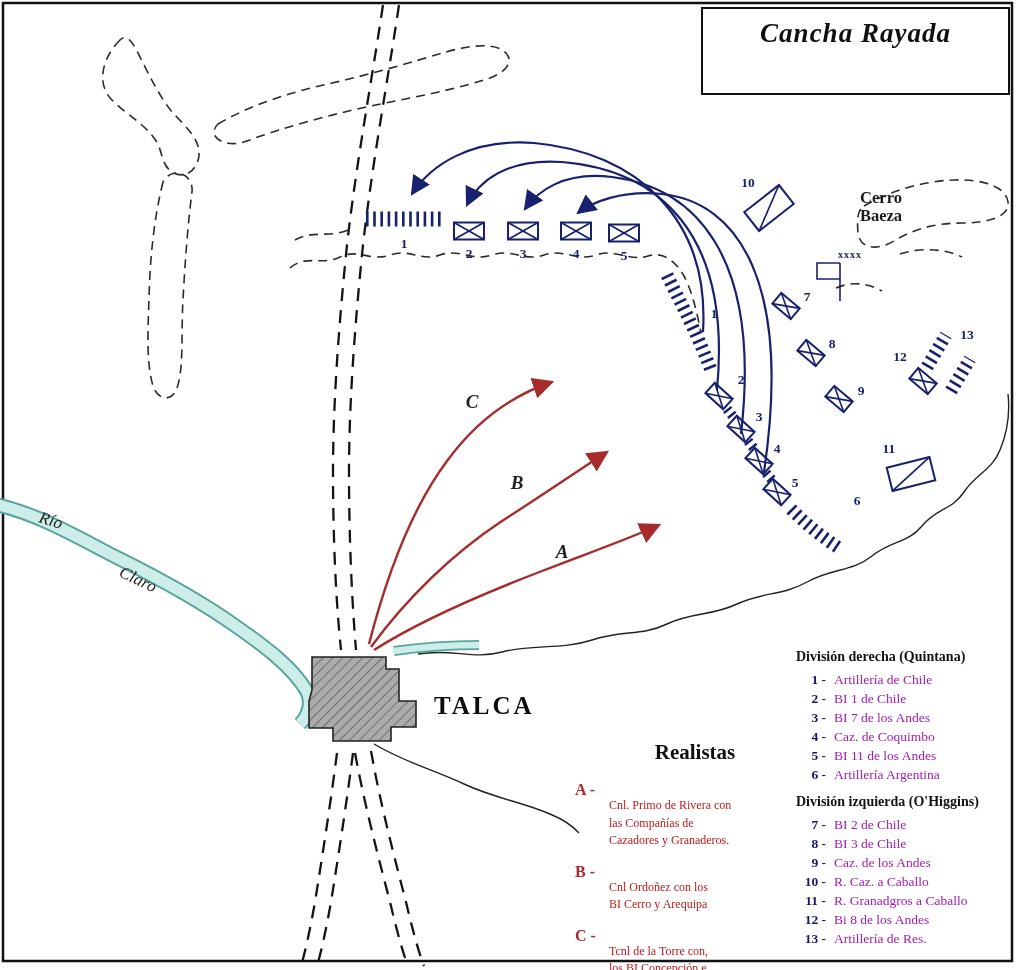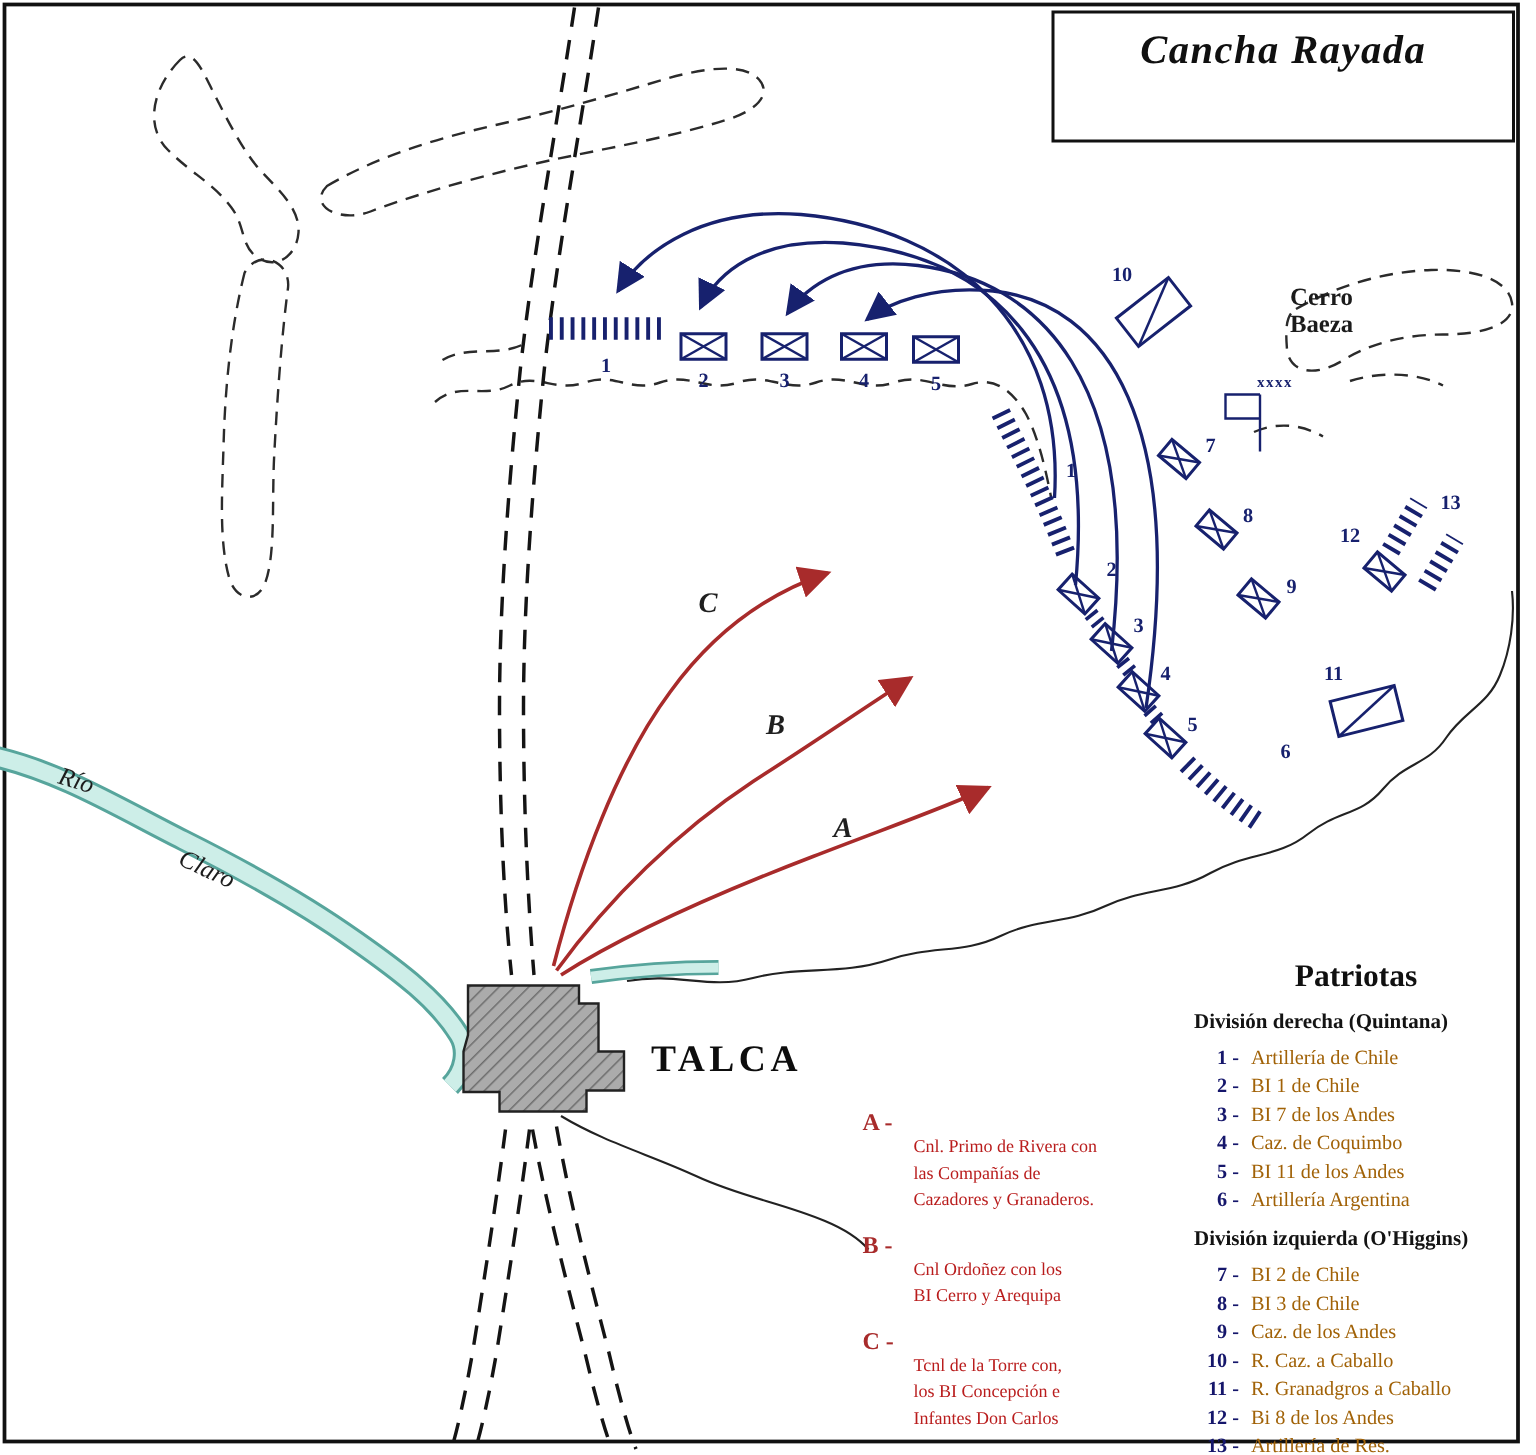--- a/index.html
+++ b/index.html
@@ -20,21 +20,21 @@
   .legend-realistas{position:absolute;left:575px;top:740px;width:240px;z-index:4;}
   .legend-realistas .lr-title{text-align:center;font-size:21px;font-weight:bold;color:#101010;margin-bottom:16px;}
   .lr-item{display:flex;margin-bottom:13px;}
   .lr-key{width:34px;flex:0 0 34px;font-size:16px;font-weight:bold;color:#a82b2b;}
   .lr-lines{font-size:12px;line-height:17.5px;color:#b91c1c;margin-top:16px;}
   .legend-patriotas{position:absolute;left:790px;top:638px;width:228px;z-index:4;}
   .legend-patriotas .lp-title{text-align:center;font-size:21px;font-weight:bold;color:#101010;}
   .lp-sub{font-size:14px;font-weight:bold;color:#131313;margin:11px 0 7px 6px;}
   .lp-row{display:flex;margin-bottom:3px;}
   .lp-num{width:36px;flex:0 0 36px;text-align:right;font-size:13.5px;font-weight:bold;color:#15166b;}
-  .lp-label{margin-left:8px;font-size:13.5px;color:#a16207;}
+  .lp-label{margin-left:8px;font-size:13.5px;color:#a21caf;}
   
   .unit-num{font:bold 13.5px "Liberation Serif", serif;fill:#17216e;text-anchor:middle;}
   .map-letter{font:italic bold 19px "Liberation Serif", serif;fill:#1f1f1f;text-anchor:middle;}
   .river-label{font:italic 17px "Liberation Serif", serif;fill:#1c1c1c;}
   .cerro-label{font:600 16.5px "Liberation Serif", serif;fill:#1b1b1b;text-anchor:middle;}
   .town-label{font:bold 25px "Liberation Serif", serif;fill:#0d0d0d;letter-spacing:3px;}
   .flag-marks{font:bold 10px "Liberation Serif", serif;fill:#17216e;letter-spacing:1px;}
 </style>
 </head>
 <body>
@@ -181,20 +181,21 @@
     <text class="map-letter" x="517" y="489">B</text>
     <text class="map-letter" x="562" y="558">A</text>
   </g>
 </svg>
 
 <div class="title-box">
   <div class="t1">Cancha Rayada</div>
 </div>
 
 <div class="legend-realistas">
+  <div class="lr-title">Realistas</div>
 
   <div class="lr-item">
     <div class="lr-key">A -</div>
     <div class="lr-lines">
       <div>Cnl. Primo de Rivera con</div>
       <div>las Compañías de</div>
       <div>Cazadores y Granaderos.</div>
     </div>
   </div>
 
@@ -210,21 +211,20 @@
     <div class="lr-key">C -</div>
     <div class="lr-lines">
       <div>Tcnl de la Torre con,</div>
       <div>los BI Concepción e</div>
       <div>Infantes Don Carlos</div>
     </div>
   </div>
 </div>
 
 <div class="legend-patriotas">
-  <div class="lp-title">Patriotas</div>
 
   <div class="lp-sub">División derecha (Quintana)</div>
   <div class="lp-row">
     <div class="lp-num">1 -</div>
     <div class="lp-label">Artillería de Chile</div>
   </div>
   <div class="lp-row">
     <div class="lp-num">2 -</div>
     <div class="lp-label">BI 1 de Chile</div>
   </div>

